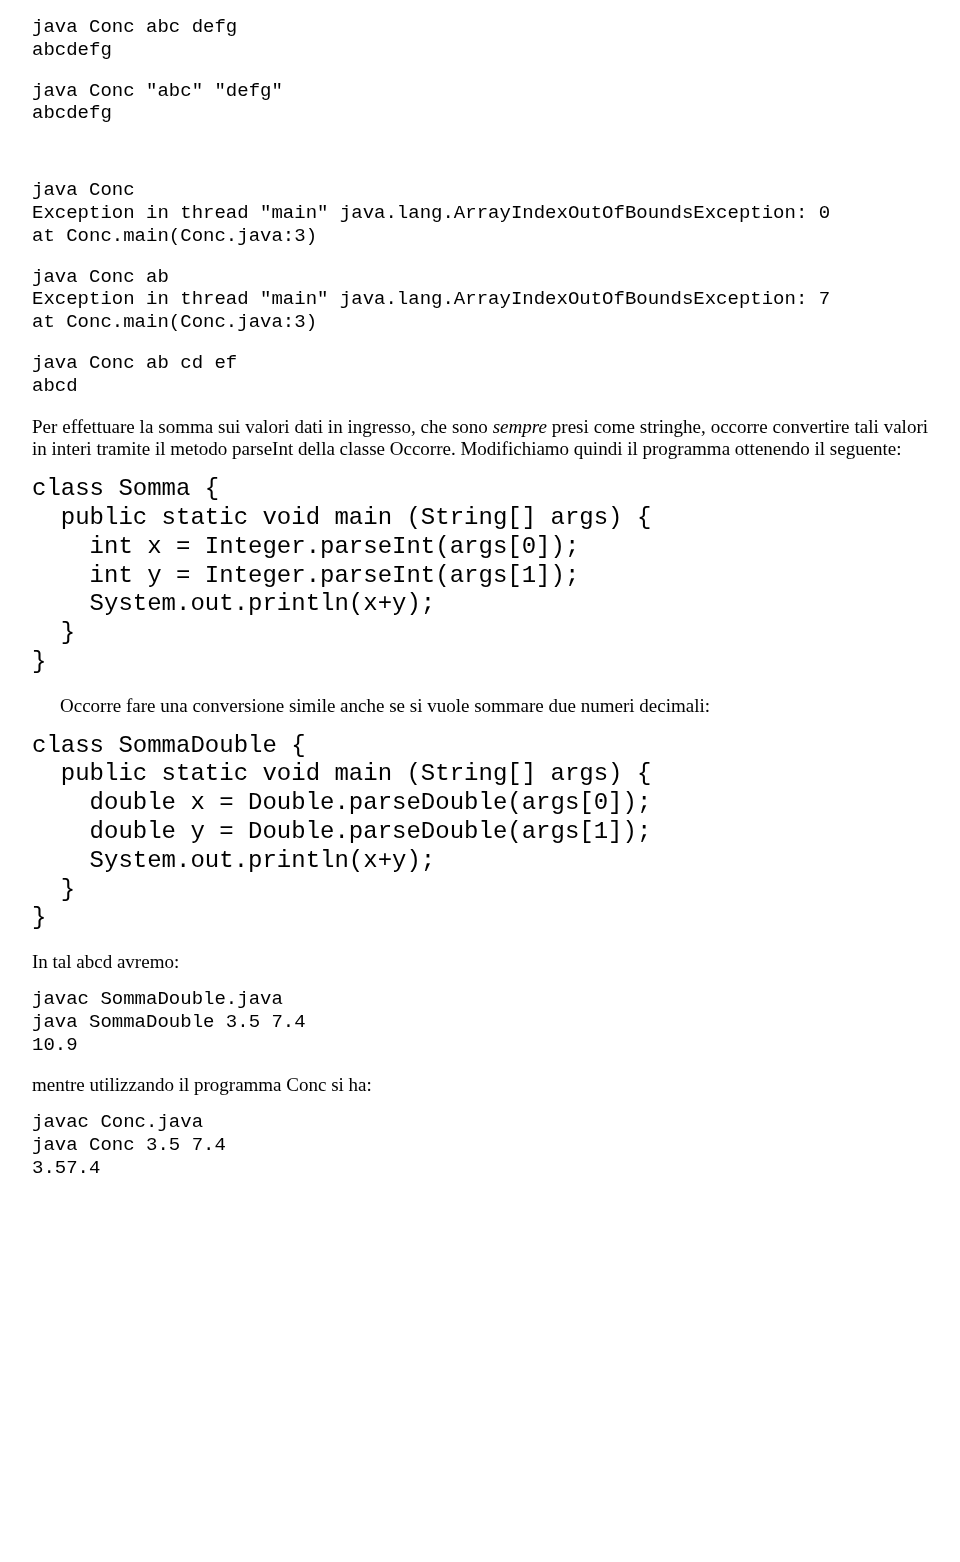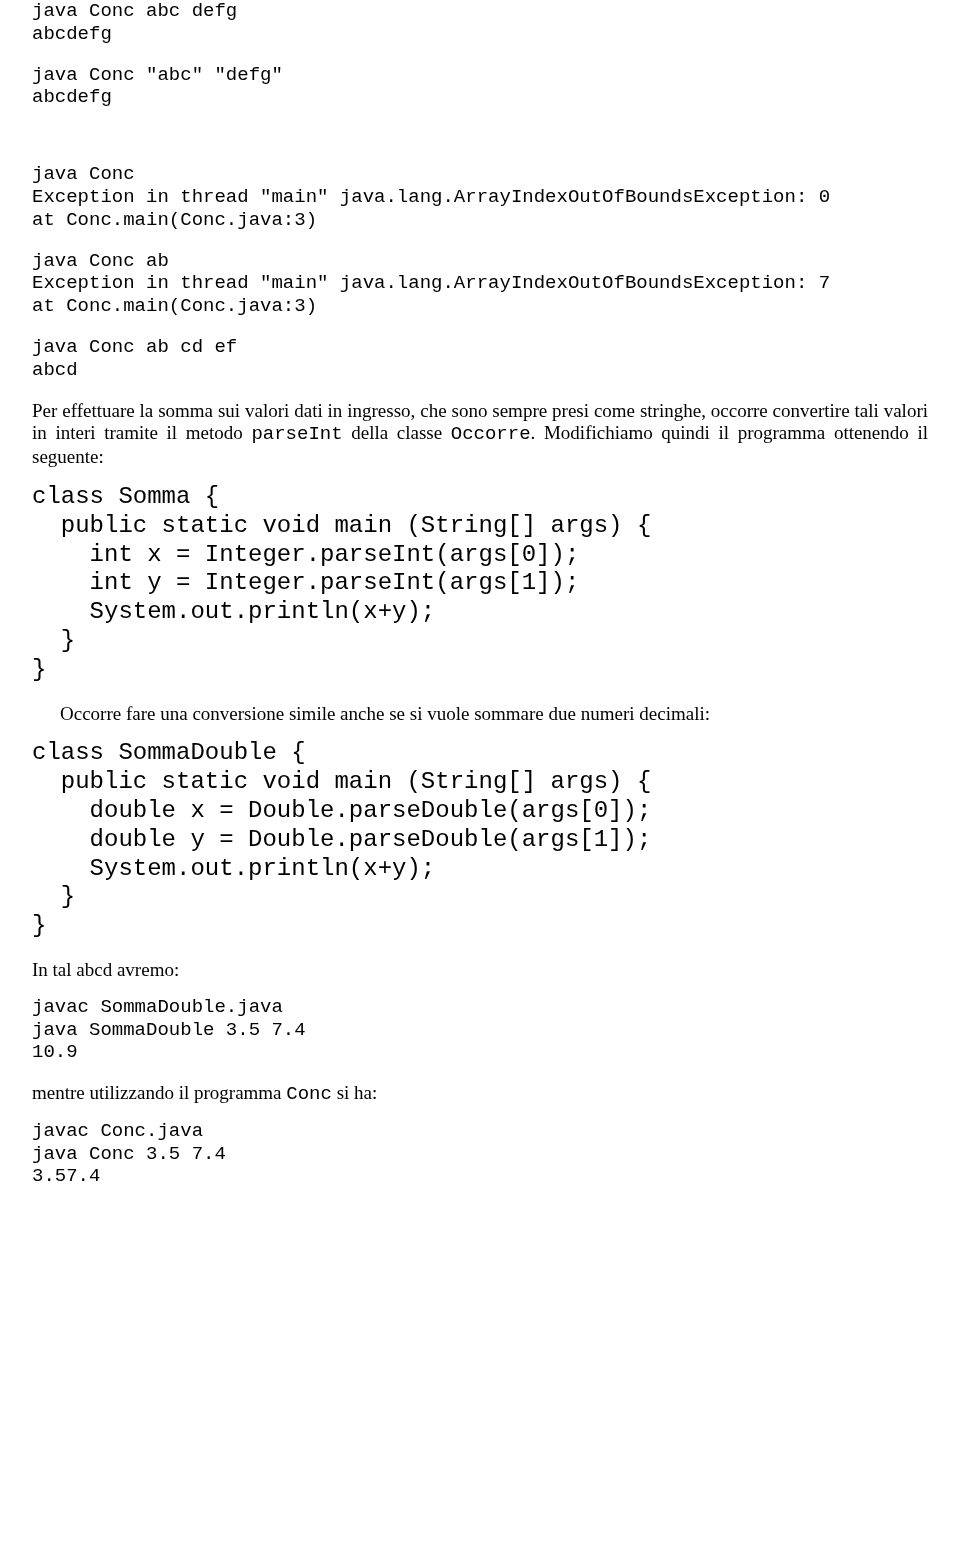--- a/index.html
+++ b/index.html
@@ -7,40 +7,42 @@
     padding: 0;
     background: #ffffff;
     font-family: 'Times New Roman', Times, serif;
     font-size: 19px;
     line-height: 1.2;
     color: #000000;
     width: 960px;
   }
   .page {
     padding: 0 32px 32px 32px;
+    margin-top: 16px;
   }
   .monoblock {
     font-family: 'Courier New', Courier, monospace;
     font-size: 19px;
     white-space: pre;
     margin: 0;
   }
   .para {
     font-family: 'Times New Roman', Times, serif;
     font-size: 19px;
     text-align: justify;
     margin: 18px 0 14px 0;
   }
   .para-indent {
     text-indent: 28px;
   }
   .italic {
+    font-style: italic;
   }
   .codeinline {
-    font-family: Liberation Mono, monospace;
+    font-family: Liberation Serif, serif;
   }
   .codeblock {
     font-family: 'Courier New', Courier, monospace;
     font-size: 24px;
     white-space: pre;
     margin: 8px 0 8px 0;
   }
   .spacer {
     height: 18px;
   }

